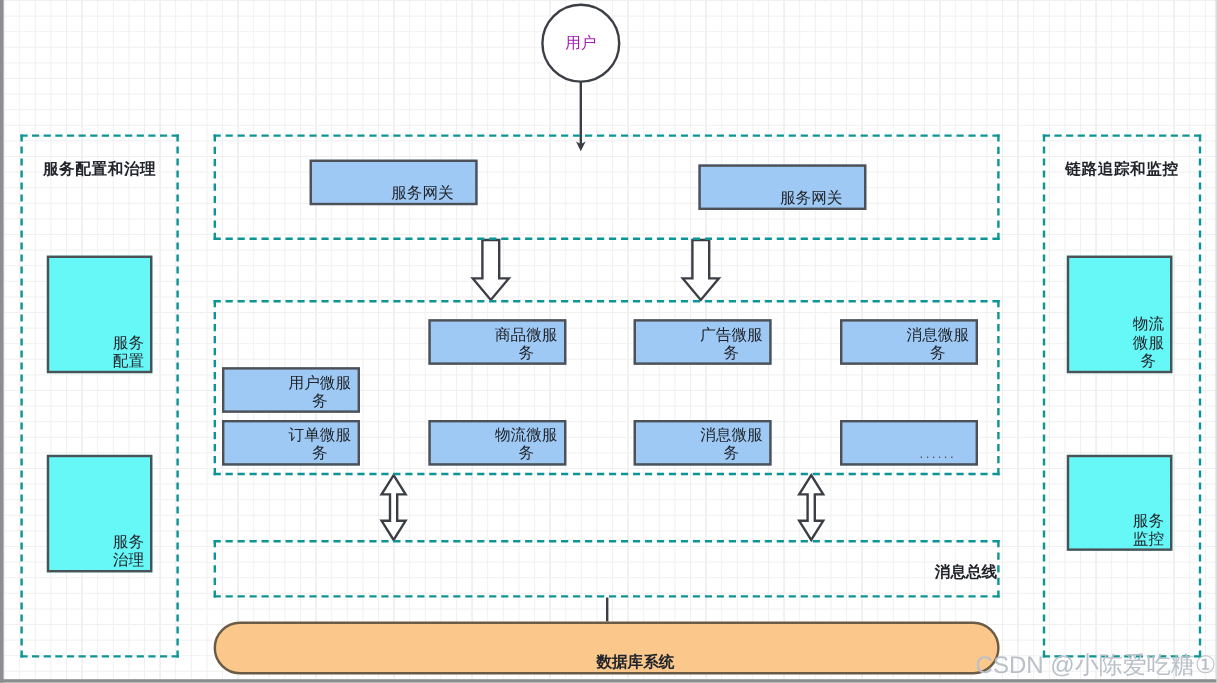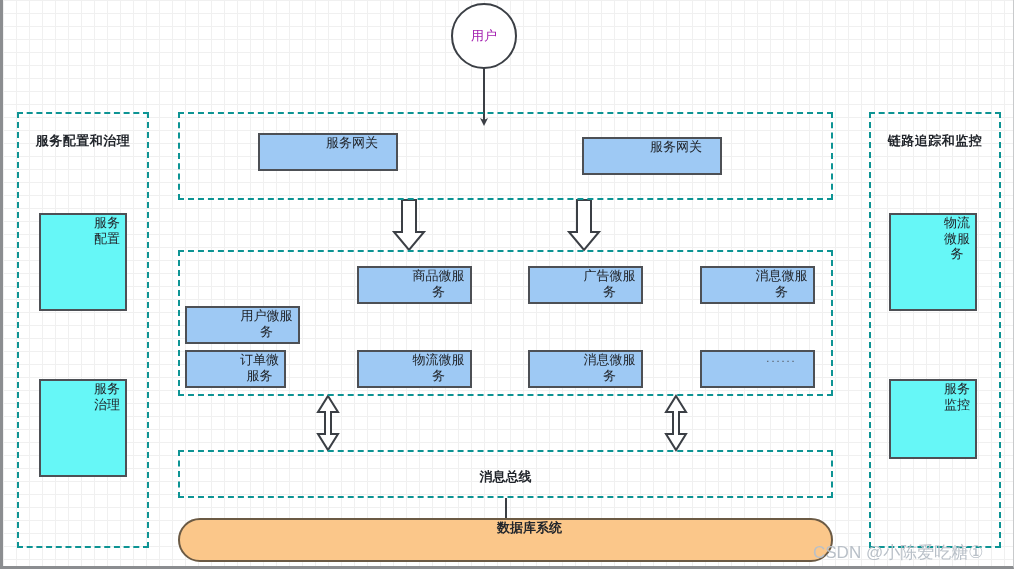--- a/index.html
+++ b/index.html
@@ -43,21 +43,21 @@
     color: #21252b;
     letter-spacing: 0.5px;
   }
 
   
   .node {
     position: absolute;
     box-sizing: border-box;
     border: 2px solid #4d5055;
     display: flex;
-    align-items: flex-start;
+    align-items: flex-end;
     justify-content: center;
     font-size: 13px;
     color: #21252b;
     text-align: center;
     line-height: 1.2;
     padding-left: 48px;
   }
   .node.blue  { background: #9ec9f4; }
   .node.cyan  { background: #66f7f7; }
   .node.pill  {
@@ -88,30 +88,30 @@
     left: 0; top: 0;
     width: 1014px;
     height: 569px;
     pointer-events: none;
   }
 
   
   .bus-label {
     position: absolute;
     width: 100%;
-    text-align: center;
+    text-align: right;
     font-size: 13px;
     font-weight: bold;
     color: #21252b;
   }
 
   
   .watermark {
     position: absolute;
-    font-size: 17px;
+    font-size: 20px;
     color: #b9c0c8;
     white-space: nowrap;
     font-family: "Liberation Sans", "DejaVu Sans", sans-serif;
   }
 </style>
 </head>
 <body>
 
 <div id="canvas">
 
@@ -175,21 +175,21 @@
   <div class="node blue" style="left:354px; top:266px; width:115px; height:38px;">
     <span>商品微服务</span>
   </div>
   <div class="node blue" style="left:525px; top:266px; width:115px; height:38px;">
     <span>广告微服务</span>
   </div>
   <div class="node blue" style="left:697px; top:266px; width:115px; height:38px;">
     <span>消息微服务</span>
   </div>
 
-  <div class="node blue" style="left:182px; top:350px; width:101px; height:38px;">
+  <div class="node blue" style="left:182px; top:350px; width:115px; height:38px;">
     <span>订单微服务</span>
   </div>
   <div class="node blue" style="left:354px; top:350px; width:115px; height:38px;">
     <span>物流微服务</span>
   </div>
   <div class="node blue" style="left:525px; top:350px; width:115px; height:38px;">
     <span>消息微服务</span>
   </div>
   <div class="node blue dots" style="left:697px; top:350px; width:115px; height:38px;">
     <span>......</span>

